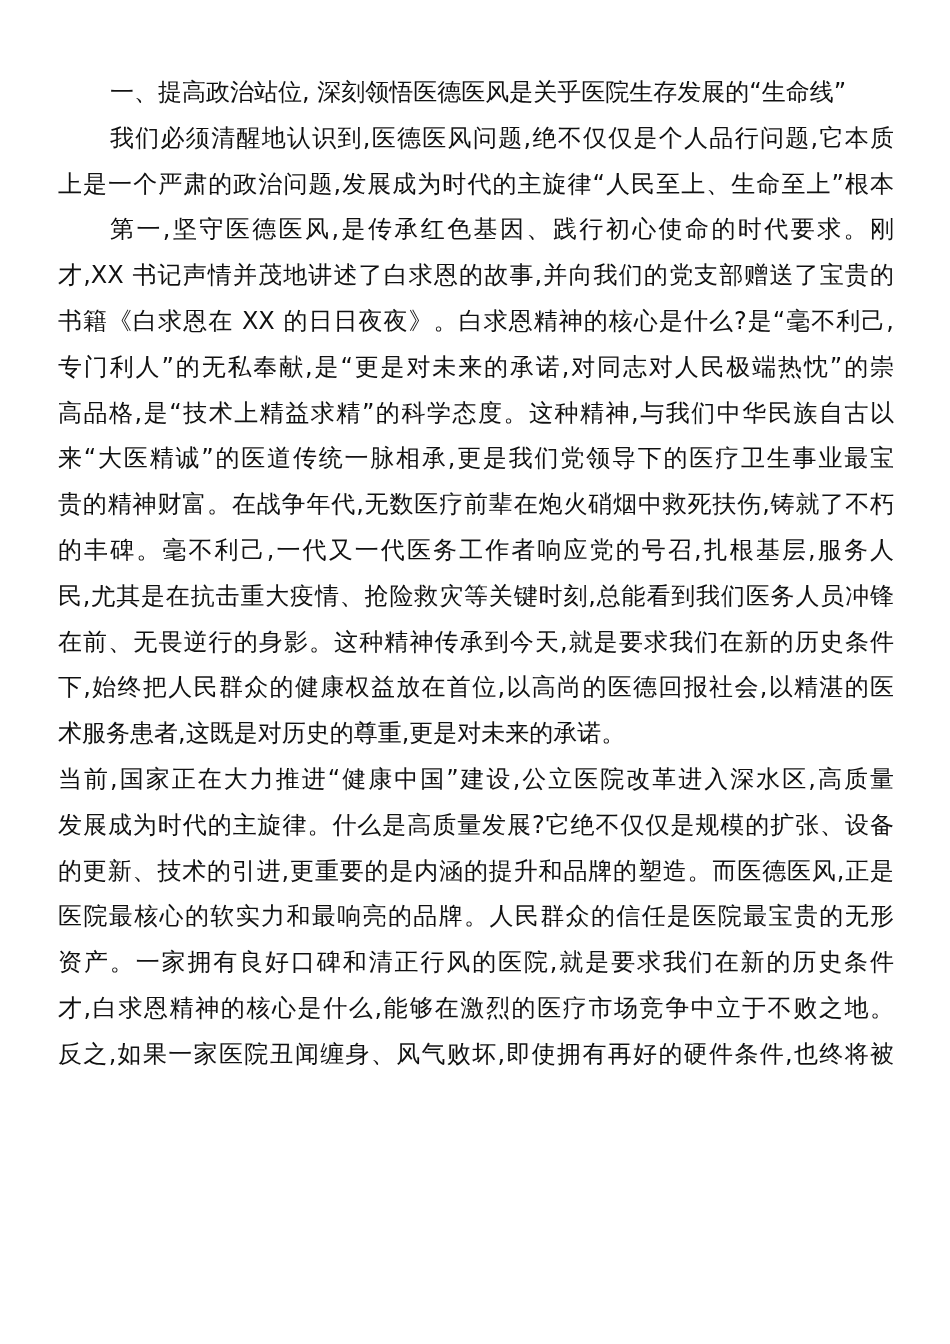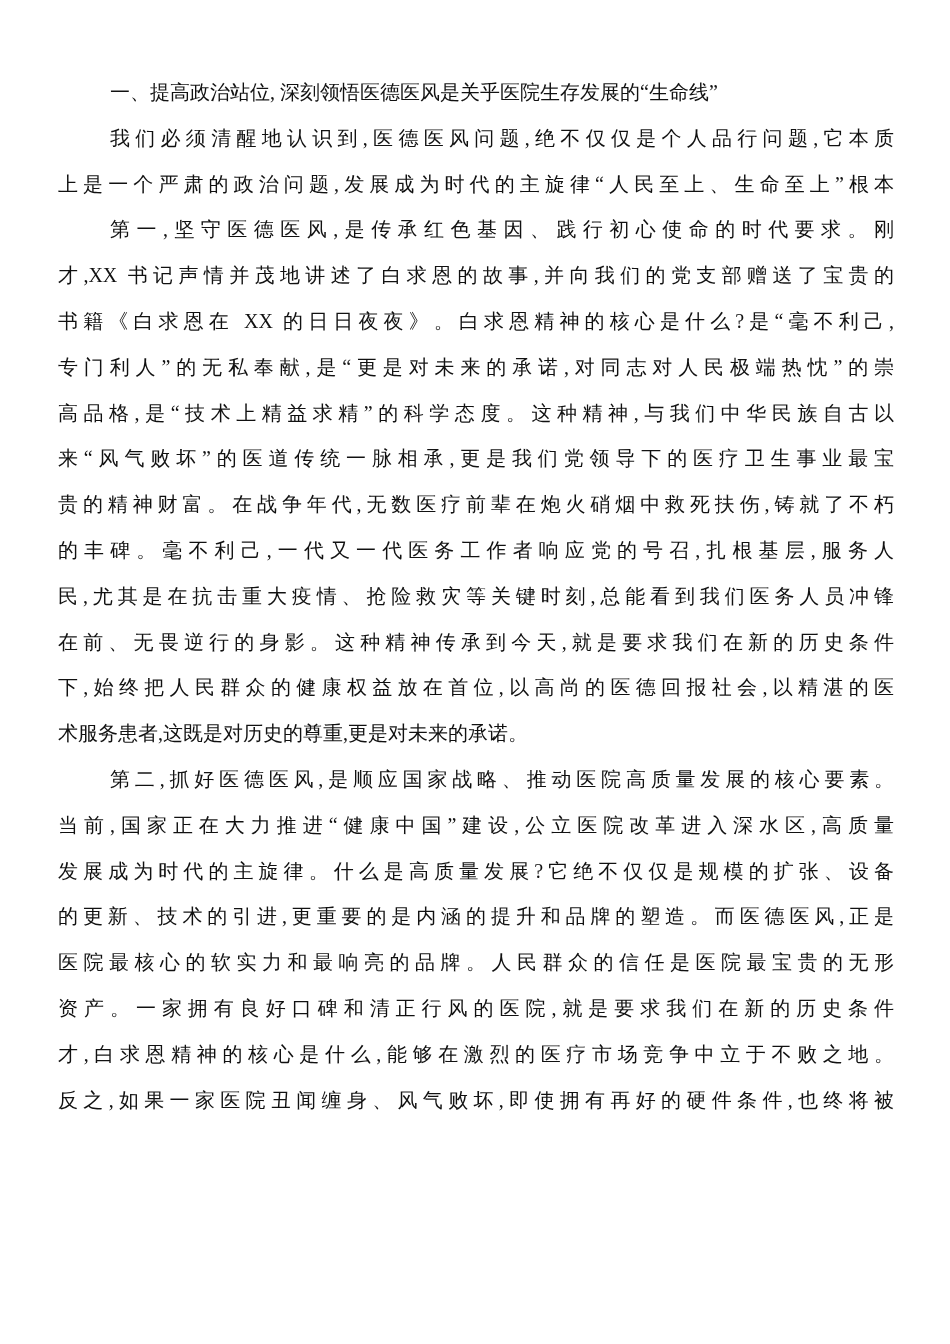--- a/index.html
+++ b/index.html
@@ -18,27 +18,26 @@
   .page {
     position: absolute;
     left: 58px;
     top: 70px;
     width: 836px;
   }
   .line {
     display: block;
     height: 45.8px;
     line-height: 45.8px;
-    font-size: 20px;
+    font-size: 24px;
     white-space: nowrap;
     text-align: justify;
     text-align-last: justify;
     letter-spacing: 0;
     overflow: hidden;
-    font-family: Liberation Serif, serif;
   }
   .line.indent {
     padding-left: 52px;
   }
   .line.last {
     text-align-last: left;
   }
   .line.heading {
     text-align-last: left;
   }
@@ -54,31 +53,30 @@
     <div class="line indent">我们必须清醒地认识到,医德医风问题,绝不仅仅是个人品行问题,它本质</div>
     <div class="line">上是一个严肃的政治问题,发展成为时代的主旋律“人民至上、生命至上”根本</div>
   </div>
 
   <div>
     <div class="line indent">第一,坚守医德医风,是传承红色基因、践行初心使命的时代要求。刚</div>
     <div class="line">才,XX 书记声情并茂地讲述了白求恩的故事,并向我们的党支部赠送了宝贵的</div>
     <div class="line">书籍《白求恩在 XX 的日日夜夜》。白求恩精神的核心是什么?是“毫不利己,</div>
     <div class="line">专门利人”的无私奉献,是“更是对未来的承诺,对同志对人民极端热忱”的崇</div>
     <div class="line">高品格,是“技术上精益求精”的科学态度。这种精神,与我们中华民族自古以</div>
-    <div class="line">来“风气败坏”的医道传统一脉相承,更是我们党领导下的医疗卫生事业最宝</div>
+    <div class="line">来“大医精诚”的医道传统一脉相承,更是我们党领导下的医疗卫生事业最宝</div>
     <div class="line">贵的精神财富。在战争年代,无数医疗前辈在炮火硝烟中救死扶伤,铸就了不朽</div>
     <div class="line">的丰碑。毫不利己,一代又一代医务工作者响应党的号召,扎根基层,服务人</div>
     <div class="line">民,尤其是在抗击重大疫情、抢险救灾等关键时刻,总能看到我们医务人员冲锋</div>
     <div class="line">在前、无畏逆行的身影。这种精神传承到今天,就是要求我们在新的历史条件</div>
     <div class="line">下,始终把人民群众的健康权益放在首位,以高尚的医德回报社会,以精湛的医</div>
     <div class="line last">术服务患者,这既是对历史的尊重,更是对未来的承诺。</div>
   </div>
 
   <div>
-    <div class="line indent">第二,抓好医德医风,是顺应国家战略、推动医院高质量发展的核心要素。</div>
     <div class="line">当前,国家正在大力推进“健康中国”建设,公立医院改革进入深水区,高质量</div>
     <div class="line">发展成为时代的主旋律。什么是高质量发展?它绝不仅仅是规模的扩张、设备</div>
     <div class="line">的更新、技术的引进,更重要的是内涵的提升和品牌的塑造。而医德医风,正是</div>
     <div class="line">医院最核心的软实力和最响亮的品牌。人民群众的信任是医院最宝贵的无形</div>
     <div class="line">资产。一家拥有良好口碑和清正行风的医院,就是要求我们在新的历史条件</div>
     <div class="line">才,白求恩精神的核心是什么,能够在激烈的医疗市场竞争中立于不败之地。</div>
     <div class="line">反之,如果一家医院丑闻缠身、风气败坏,即使拥有再好的硬件条件,也终将被</div>
   </div>
 
 </div>

